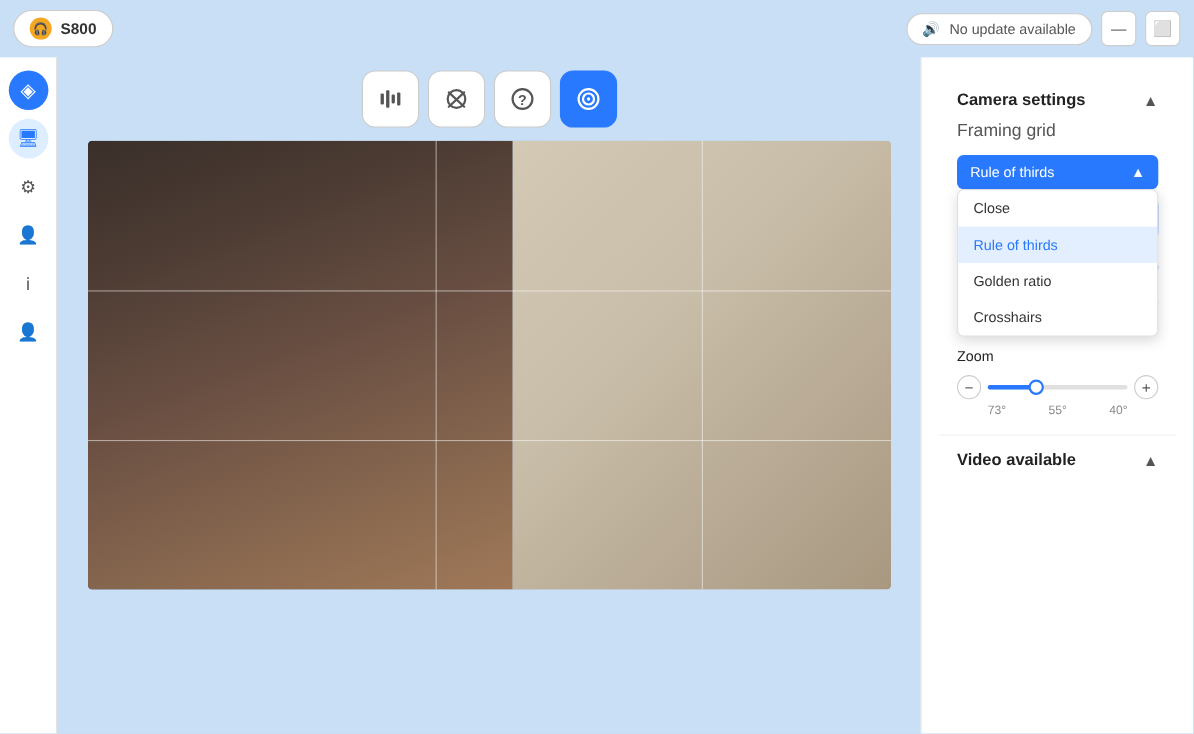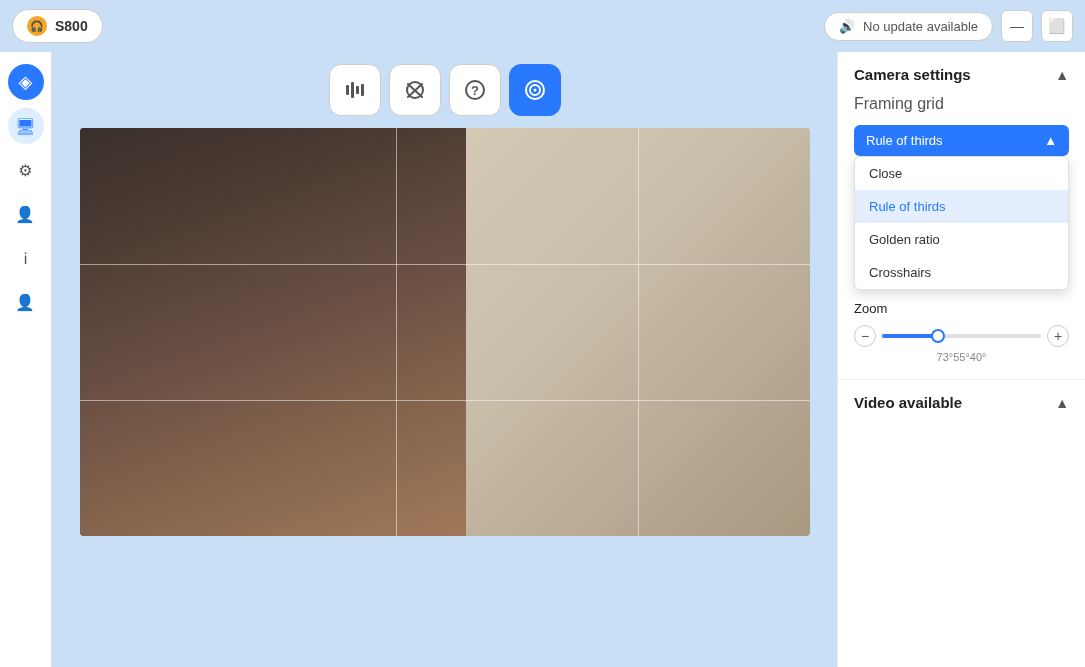--- a/index.html
+++ b/index.html
@@ -203,21 +203,21 @@
       width: 1.5px;
       background: rgba(255,255,255,0.5);
     }
 
     
     .right-panel {
       width: 248px;
       background: white;
       overflow-y: auto;
       border-left: 1px solid #e8e8e8;
-      padding: 0;
+      padding: 16px;
     }
 
     .panel-section {
       padding: 14px 16px;
     }
 
     .panel-header {
       display: flex;
       justify-content: space-between;
       align-items: center;
@@ -392,21 +392,21 @@
     .slider-icons {
       display: flex;
       justify-content: space-between;
       font-size: 11px;
       color: #888;
       margin: 2px 28px;
     }
 
     .zoom-labels {
       display: flex;
-      justify-content: center;
+      justify-content: space-between;
       font-size: 11px;
       color: #888;
       margin: 2px 28px;
     }
 
     .section-divider {
       height: 1px;
       background: #f0f0f0;
       margin: 0;
     }

